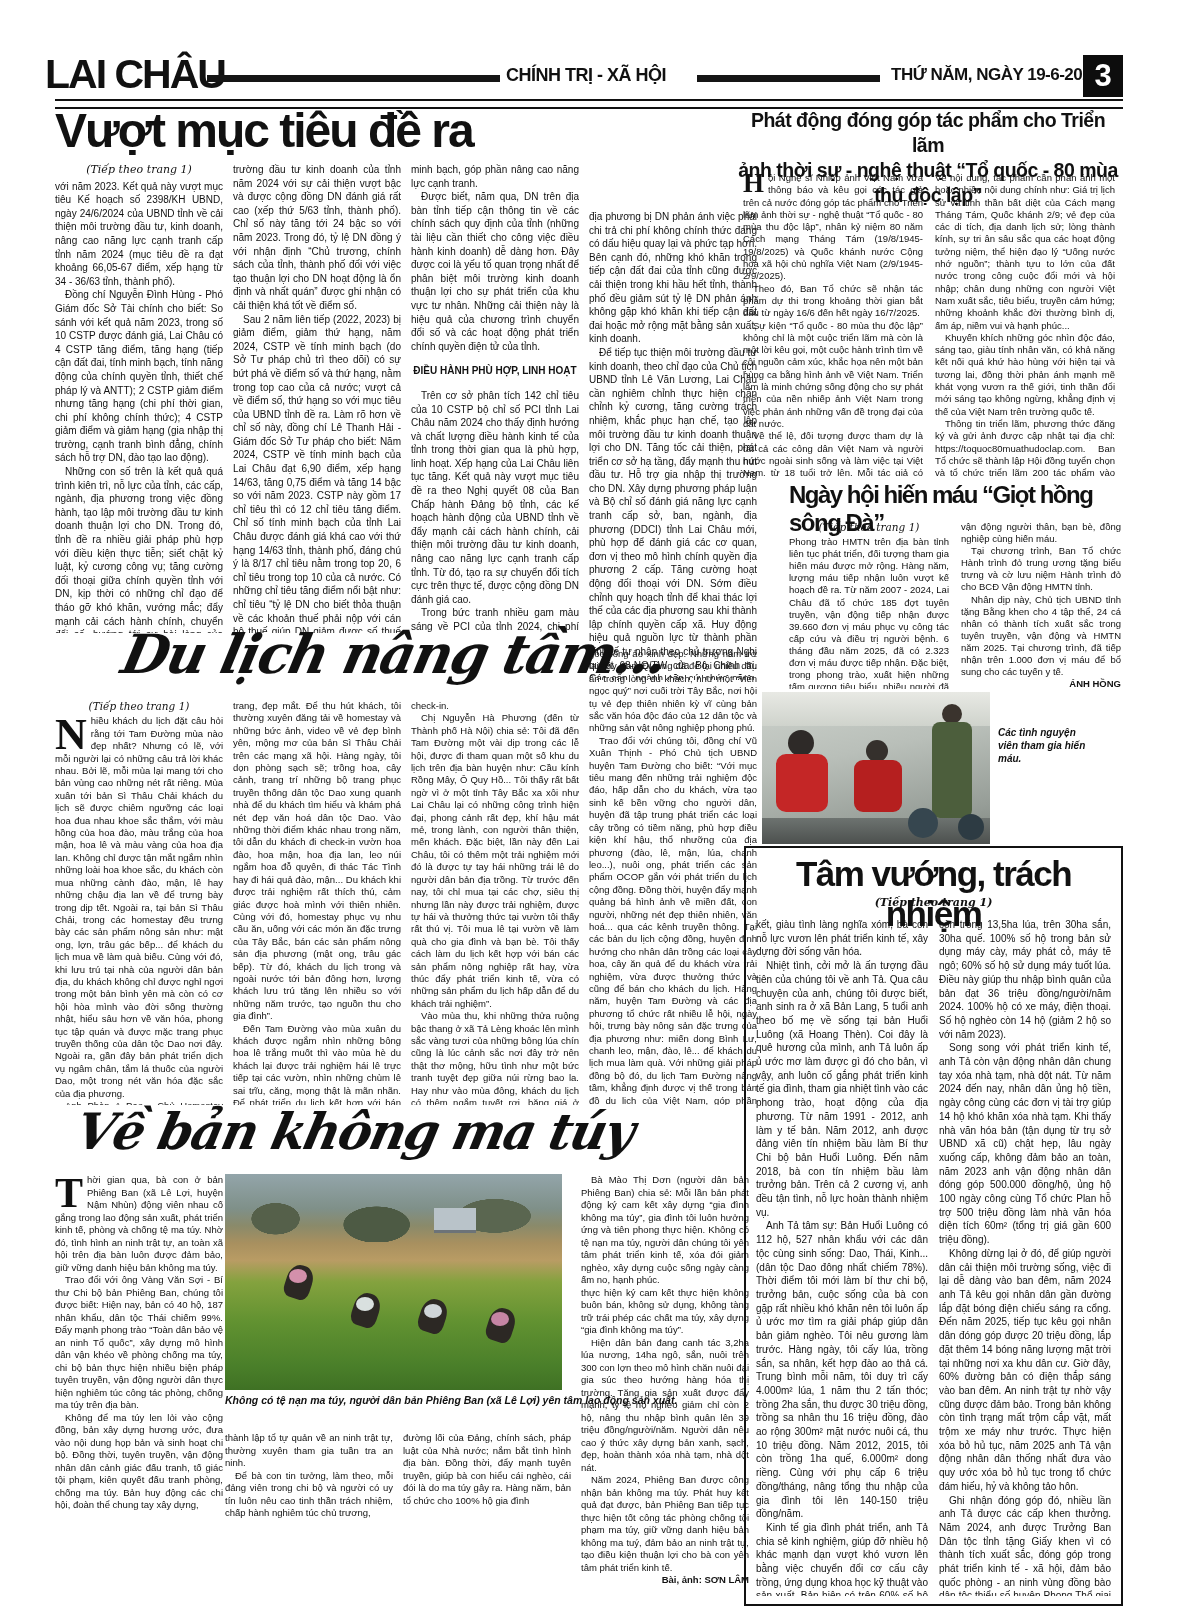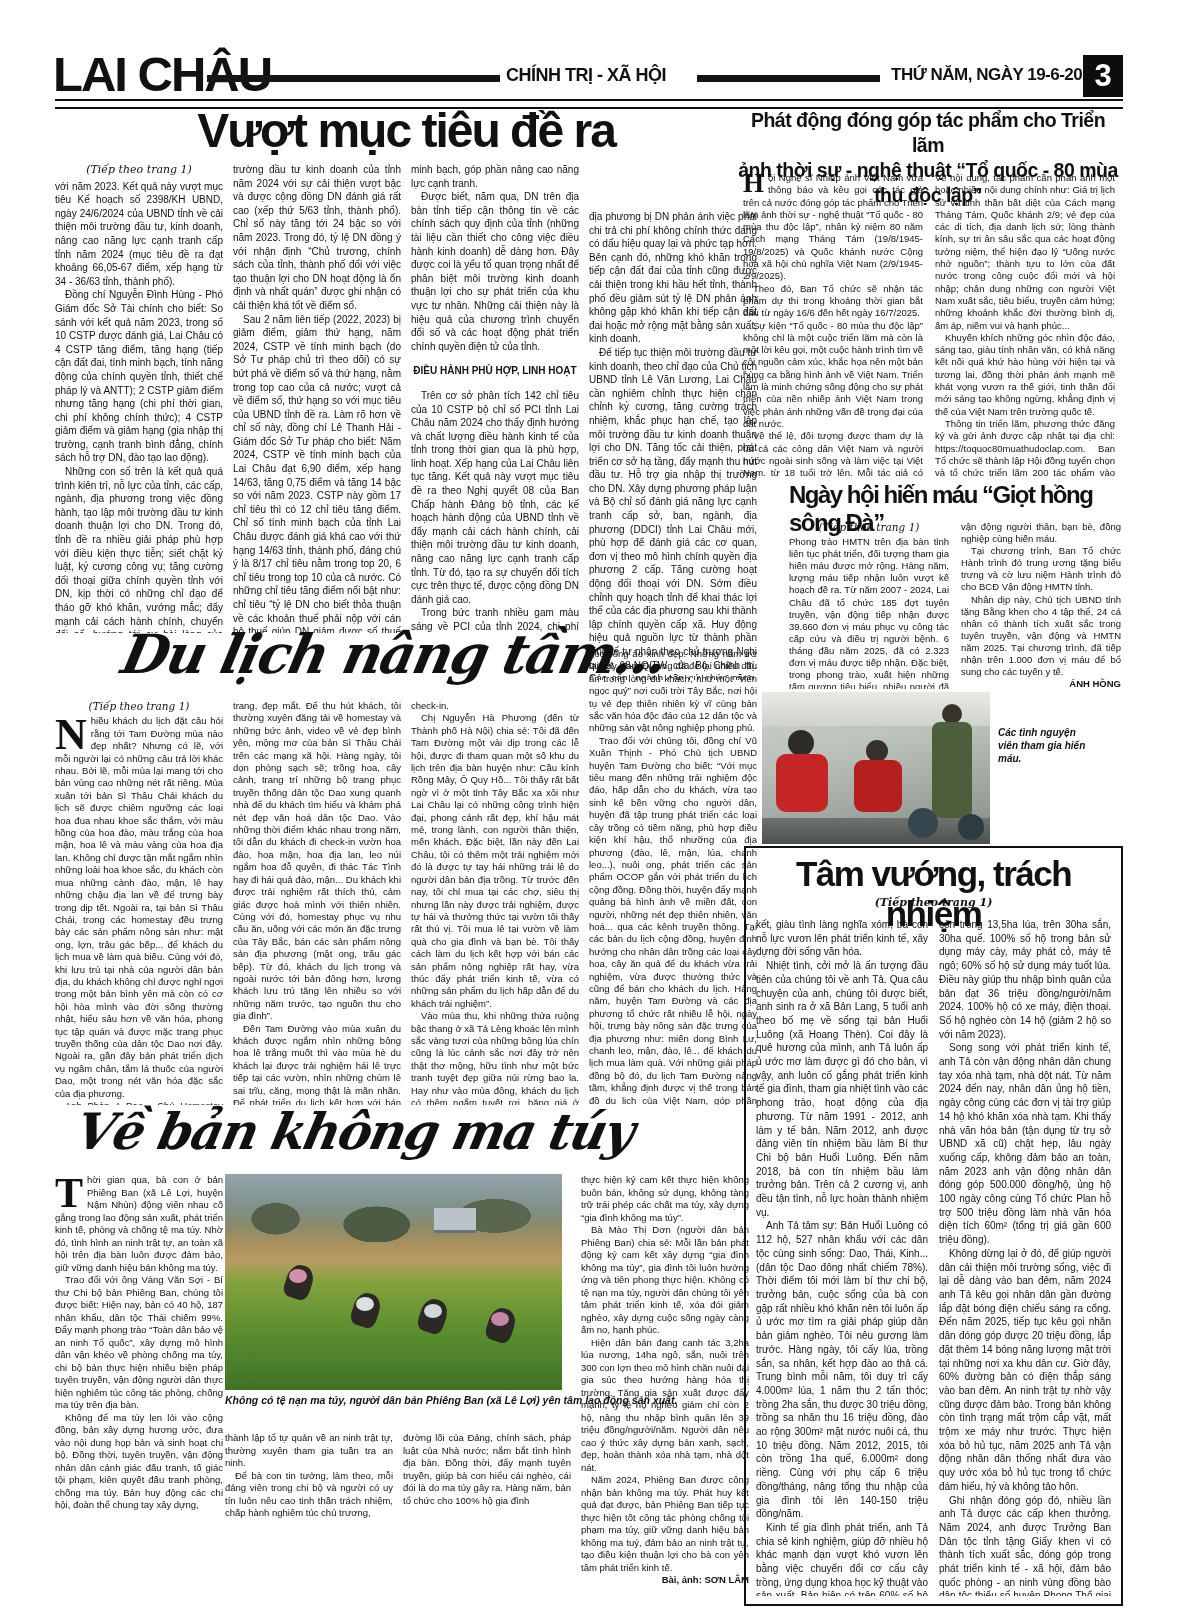--- a/index.html
+++ b/index.html
@@ -1,21 +1,21 @@
 <!DOCTYPE html>
 <html><head>
 <meta charset="utf-8">
 <style>
   html,body{margin:0;padding:0;background:#e8e8e8;}
   .page{position:relative;width:1177px;height:1616px;background:#fff;margin:0 auto;
         font-family:"Liberation Sans",sans-serif;color:#111;overflow:hidden;}
   .abs{position:absolute;}
 
   
-  .mh-region{left:53px;top:54px;font-size:49px;font-weight:bold;letter-spacing:-2px;line-height:40px;}
+  .mh-region{left:45px;top:54px;font-size:41px;font-weight:bold;letter-spacing:-2px;line-height:40px;}
   .mh-rule1{left:207px;top:75px;width:293px;height:7px;background:#151515;}
   .mh-section{left:506px;top:65px;font-size:18px;font-weight:bold;letter-spacing:-0.5px;}
   .mh-rule2{left:697px;top:75px;width:183px;height:7px;background:#151515;}
   .mh-date{left:891px;top:65px;font-size:17px;font-weight:bold;letter-spacing:-0.5px;}
   .mh-pagenum{left:1083px;top:55px;width:40px;height:42px;background:#0d0d0d;color:#fff;
               font-size:31px;font-weight:bold;text-align:center;line-height:42px;}
   .mh-double{left:55px;top:99px;width:1068px;height:6px;border-top:2px solid #111;border-bottom:2px solid #111;}
 
   
   .col{position:absolute;text-align:justify;overflow:hidden;color:#111;}
@@ -23,21 +23,21 @@
   .blk-p{text-indent:10px;}
   .blk-f{}
   h4.blk-s{text-align:center;font-weight:bold;margin:11px 0;font-size:inherit;}
   .blk-b{text-align:right;font-weight:bold;}
   .blk-c{text-align:center;font-style:italic;font-family:"DejaVu Serif",serif;margin:0 0 3px 0;}
   .dropcap{float:left;font-family:"Liberation Serif",serif;font-weight:bold;
            font-size:42px;line-height:33px;padding:2px 4px 0 0;}
 
   
   .art-a{left:55px;top:106px;width:702px;height:527px;}
-  .hl-a{position:absolute;left:0;top:0;width:100%;text-align:center;margin:0;
+  .hl-a{position:absolute;left:0;top:0;width:100%;margin:0;
         font-size:48px;line-height:50px;font-weight:bold;letter-spacing:-2px;}
   .art-a .col{top:57px;height:470px;width:168px;font-size:10px;line-height:13.6px;}
   .colA1{left:0;} .colA2{left:178px;} .colA3{left:356px;} .colA4{left:534px;margin-top:47px;}
   .art-a .blk-c{font-size:11px;}
 
   
   .art-b{left:733px;top:106px;width:390px;height:372px;}
   .hl-b{position:absolute;left:0;top:2px;width:100%;margin:0;text-align:center;
         font-size:19.5px;line-height:25px;font-weight:bold;letter-spacing:-0.5px;}
   .art-b .col{top:66px;height:304px;width:180px;font-size:9.5px;line-height:12.3px;}
@@ -262,21 +262,21 @@
     <div class="cap2">Không có tệ nạn ma túy, người dân bản Phiêng Ban (xã Lê Lợi) yên tâm lao động sản xuất.</div>
 
     <div class="col colF2">
         <p class="blk blk-f">thành lập tổ tự quản về an ninh trật tự, thường xuyên tham gia tuần tra an ninh.</p>
         <p class="blk blk-p">Để bà con tin tưởng, làm theo, mỗi đảng viên trong chi bộ và người có uy tín luôn nêu cao tinh thần trách nhiệm, chấp hành nghiêm túc chủ trương,</p>
       </div>
     <div class="col colF3">
         <p class="blk blk-f">đường lối của Đảng, chính sách, pháp luật của Nhà nước; nắm bắt tình hình địa bàn. Đồng thời, đẩy mạnh tuyên truyền, giúp bà con hiểu cái nghèo, cái đói là do ma túy gây ra. Hàng năm, bản tổ chức cho 100% hộ gia đình</p>
       </div>
     <div class="col colF4">
+        <p class="blk blk-p">Bà Mào Thị Dơn (người dân bản Phiêng Ban) chia sẻ: Mỗi lần bản phát động ký cam kết xây dựng “gia đình không ma túy”, gia đình tôi luôn hưởng ứng và tiên phong thực hiện. Không có tệ nạn ma túy, người dân chúng tôi yên tâm phát triển kinh tế, xóa đói giảm nghèo, xây dựng cuộc sống ngày càng ấm no, hạnh phúc.</p>
         <p class="blk blk-f">thực hiện ký cam kết thực hiện không buôn bán, không sử dụng, không tàng trữ trái phép các chất ma túy, xây dựng “gia đình không ma túy”.</p>
-        <p class="blk blk-p">Bà Mào Thị Dơn (người dân bản Phiêng Ban) chia sẻ: Mỗi lần bản phát động ký cam kết xây dựng “gia đình không ma túy”, gia đình tôi luôn hưởng ứng và tiên phong thực hiện. Không có tệ nạn ma túy, người dân chúng tôi yên tâm phát triển kinh tế, xóa đói giảm nghèo, xây dựng cuộc sống ngày càng ấm no, hạnh phúc.</p>
         <p class="blk blk-p">Hiện dân bản đang canh tác 3,2ha lúa nương, 14ha ngô, sắn, nuôi trên 300 con lợn theo mô hình chăn nuôi đại gia súc theo hướng hàng hóa thị trường. Tăng gia sản xuất được đẩy mạnh, tỷ lệ hộ nghèo giảm chỉ còn 2 hộ, nâng thu nhập bình quân lên 39 triệu đồng/người/năm. Người dân nêu cao ý thức xây dựng bản xanh, sạch, đẹp, hoàn thành xóa nhà tạm, nhà dột nát.</p>
         <p class="blk blk-p">Năm 2024, Phiêng Ban được công nhận bản không ma túy. Phát huy kết quả đạt được, bản Phiêng Ban tiếp tục thực hiện tốt công tác phòng chống tội phạm ma túy, giữ vững danh hiệu bản không ma tuý, đảm bảo an ninh trật tự, tạo điều kiện thuận lợi cho bà con yên tâm phát triển kinh tế.</p>
         <p class="blk blk-b">Bài, ảnh: SƠN LÂM</p>
       </div>
   </section>
 
 </div>
 
 </body></html>

